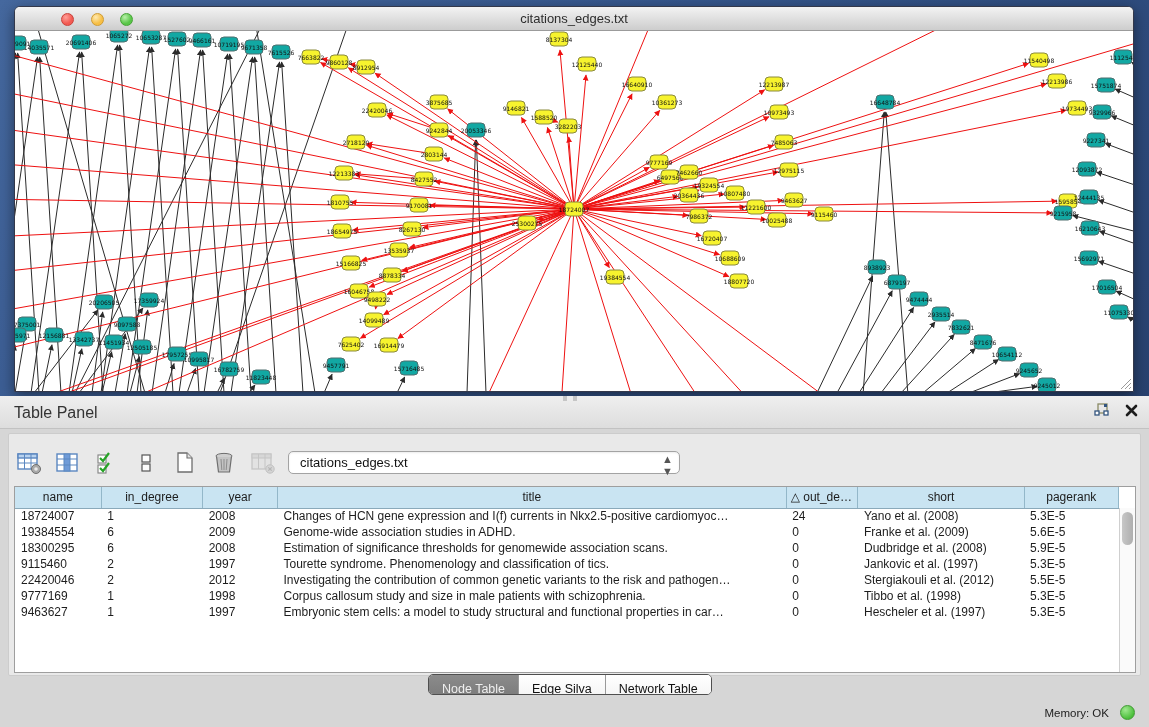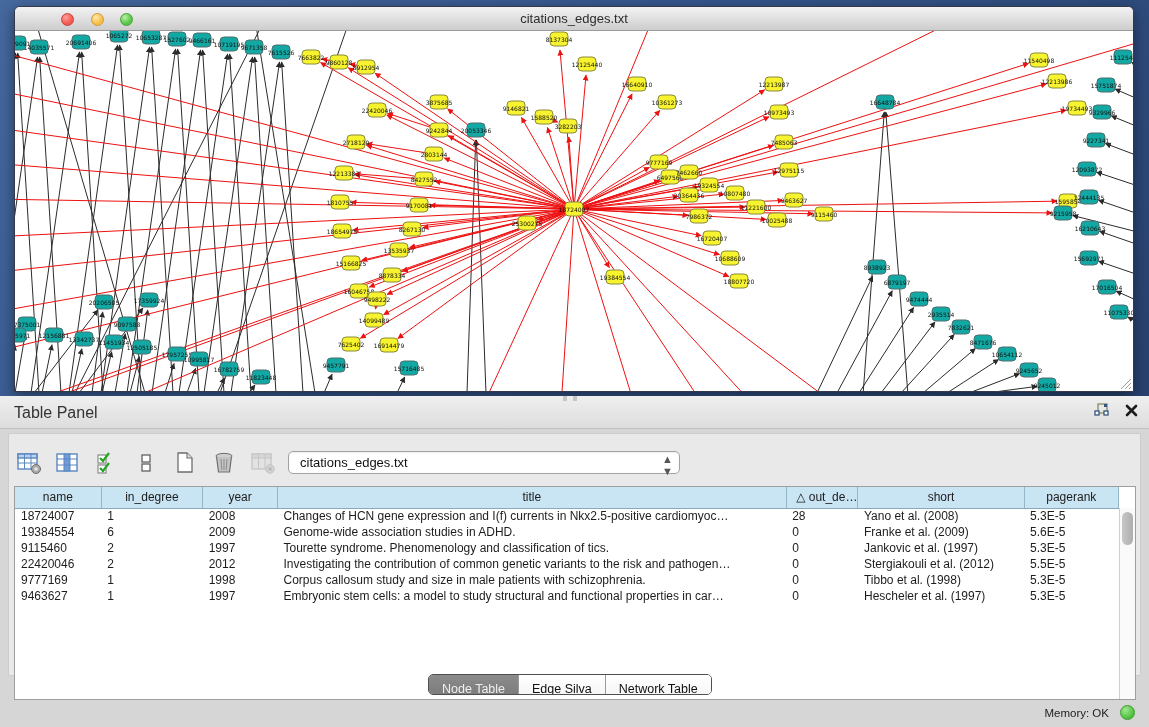--- a/index.html
+++ b/index.html
@@ -35,21 +35,21 @@
   
   #toolbar { position:absolute; left:16px; top:447px; height:32px; display:flex; align-items:center; gap:13px; }
   .tb-icon { width:26px; height:24px; display:flex; align-items:center; justify-content:center; }
   .fx { font-family:"Liberation Serif",serif; font-style:italic; font-weight:bold; font-size:16px; color:#222; }
   #combo { position:absolute; left:288px; top:451px; width:392px; height:23px; background:#fff;
     border:1px solid #a3a3a3; border-radius:5px; font-size:13px; color:#111;
     display:flex; align-items:center; padding-left:11px; box-shadow:inset 0 1px 2px rgba(0,0,0,.08); }
   #combo .arrows { position:absolute; right:7px; top:1px; font-size:11px; color:#555; letter-spacing:-1px; }
 
   
-  #tablewrap { position:absolute; left:14px; top:486px; width:1122px; height:214px;
+  #tablewrap { position:absolute; left:14px; top:486px; width:1122px; height:187px;
     background:#fff; border:1px solid #9e9e9e; }
   table { border-collapse:collapse; table-layout:fixed; width:1104px; font-size:12px; }
   th { height:21px; background:#c9e4f2; border-right:1px solid #93b7c9; border-bottom:1px solid #8aa9ba;
     font-weight:normal; color:#1c1c1c; overflow:hidden; white-space:nowrap; }
   td { height:16px; padding:0 4px 0 6px; color:#1d1d1d; overflow:hidden; white-space:nowrap; }
   .vscroll { position:absolute; right:0; top:21px; bottom:0; width:16px; background:#fafafa; border-left:1px solid #cfcfcf; }
   .vthumb { position:absolute; left:2px; top:4px; width:11px; height:33px; background:linear-gradient(90deg,#c7c7c7,#aeaeae); border-radius:6px; }
   .hdr-fill { position:absolute; left:1104px; right:16px; top:0; height:21px; background:#dcedf6; border-bottom:1px solid #8aa9ba; }
 
   
@@ -748,43 +748,52 @@
         <col style="width: 70px;">
         <col style="width: 162px;">
         <col style="width: 92px;">
       </colgroup>
     <thead>
         <tr id="hdr-row">
           <th>name</th>
           <th>in_degree</th>
           <th>year</th>
           <th>title</th>
-          <th style="text-align: right; padding-left: 4px;">△ out_de…</th>
+          <th style="text-align: left; padding-left: 4px;">△ out_de…</th>
           <th>short</th>
           <th>pagerank</th>
         </tr>
       </thead>
     <tbody id="body-rows">
         <tr>
           <td>18724007</td>
           <td>1</td>
           <td>2008</td>
           <td>Changes of HCN gene expression and I(f) currents in Nkx2.5-positive cardiomyoc…</td>
-          <td>28</td>
+          <td>24</td>
           <td>Yano et al. (2008)</td>
           <td>5.3E-5</td>
         </tr>
         <tr>
           <td>19384554</td>
           <td>6</td>
           <td>2009</td>
           <td>Genome-wide association studies in ADHD.</td>
           <td>0</td>
           <td>Franke et al. (2009)</td>
           <td>5.6E-5</td>
+        </tr>
+        <tr>
+          <td>18300295</td>
+          <td>6</td>
+          <td>2008</td>
+          <td>Estimation of significance thresholds for genomewide association scans.</td>
+          <td>0</td>
+          <td>Dudbridge et al. (2008)</td>
+          <td>5.9E-5</td>
         </tr>
         <tr>
           <td>9115460</td>
           <td>2</td>
           <td>1997</td>
           <td>Tourette syndrome. Phenomenology and classification of tics.</td>
           <td>0</td>
           <td>Jankovic et al. (1997)</td>
           <td>5.3E-5</td>
         </tr>

